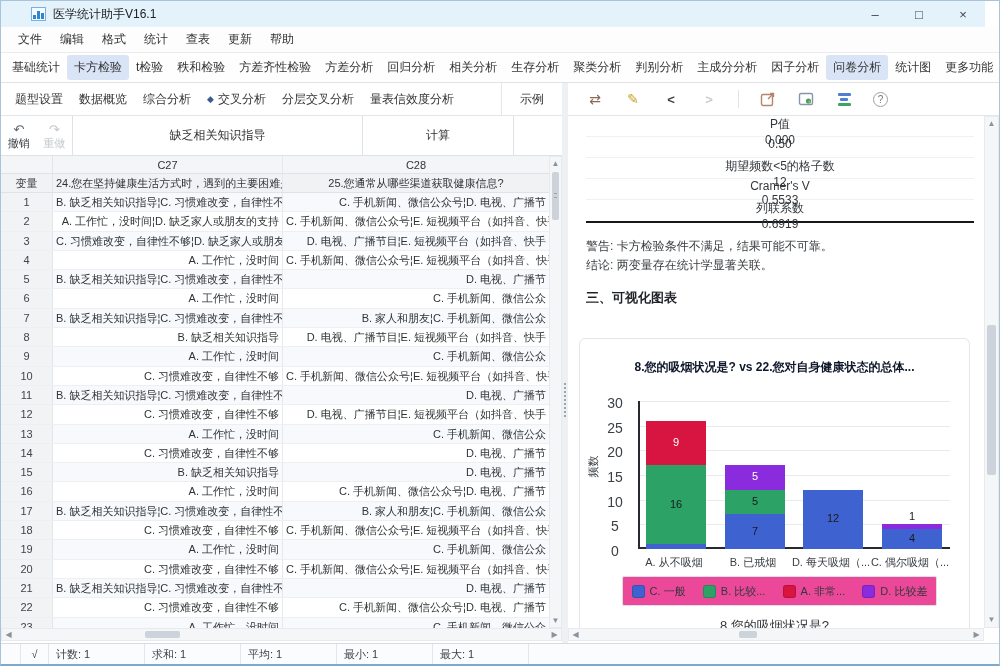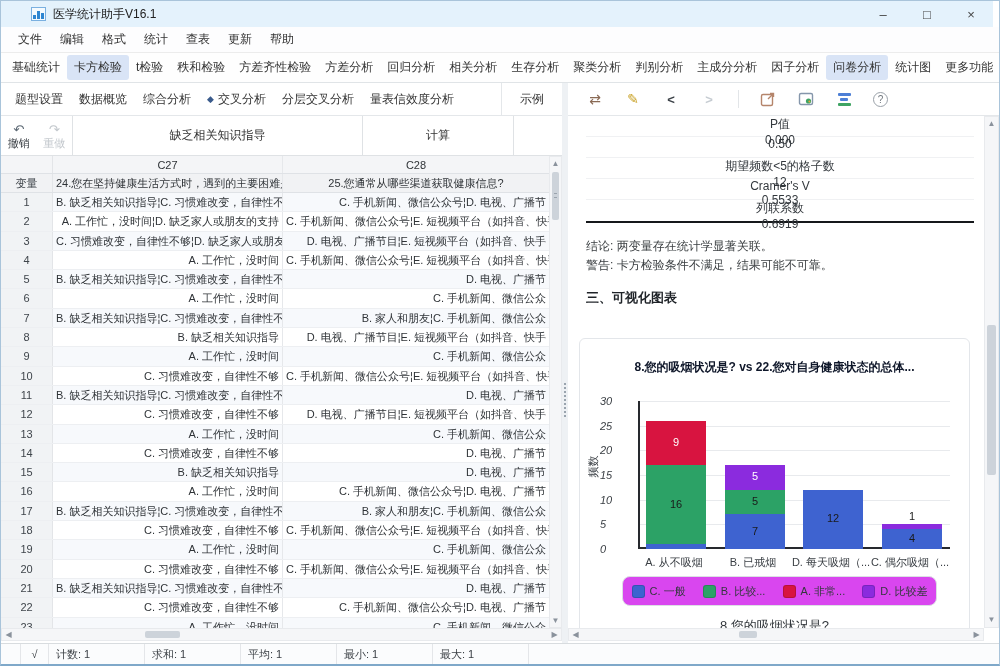--- a/index.html
+++ b/index.html
@@ -1,20 +1,20 @@
 <!DOCTYPE html>
 <html><head>
 <meta charset="utf-8">
 <style>
   html,body{margin:0;padding:0;background:#d7dde3;}
   *{box-sizing:border-box;font-family:"Liberation Sans","DejaVu Sans",sans-serif;}
   .window{position:relative;width:1000px;height:666px;background:#fff;border:1px solid #a9c4da;border-bottom:2px solid #7fa8c9;overflow:hidden;}
 
   
-  .titlebar{position:absolute;top:0;left:0;right:6px;height:26px;background:#e4f2fc;display:flex;align-items:center;}
+  .titlebar{position:absolute;top:0;left:0;right:14px;height:26px;background:#e4f2fc;display:flex;align-items:center;}
   .app-icon{margin-left:30px;width:15px;height:14px;display:flex;align-items:flex-end;gap:1px;border:1px solid #7ab0e0;background:#f4fafe;padding:1px;}
   .app-icon i{display:block;width:3px;background:#2e86d1;}
   .title-text{margin-left:7px;font-size:12px;color:#222;}
   .win-controls{margin-left:auto;display:flex;height:100%;}
   .win-btn{width:44px;height:100%;display:flex;align-items:center;justify-content:center;font-size:13px;color:#444;}
 
   
   .menubar{position:absolute;top:26px;left:0;right:0;height:26px;background:#fdfdfe;border-bottom:1px solid #ececec;display:flex;align-items:center;padding-left:8px;}
   .menu-item{font-size:12px;color:#333;padding:3px 9px;cursor:default;}
 
@@ -103,26 +103,26 @@
   .stats-label{width:50%;text-align:center;}
   .stats-value{width:50%;text-align:center;}
   .conclusion{margin:14px 10px 0 18px;font-size:12px;color:#3c4043;line-height:19px;}
   .section-title{margin:14px 10px 0 18px;font-size:13px;font-weight:bold;color:#1f2328;}
 
   
   .chart-card{position:relative;margin:31px 14px 0 11px;height:310px;border:1px solid #e3e6ea;border-radius:6px;background:#fff;}
   .chart-title{position:absolute;top:20px;left:0;right:0;text-align:center;font-size:12px;font-weight:bold;color:#0f172a;}
   .plot{position:absolute;left:58px;top:62px;width:312px;height:148px;border-left:2px solid #26292e;border-bottom:2px solid #26292e;}
   .gridline{position:absolute;left:0;right:0;height:1px;background:#e8eaed;}
-  .ytick{position:absolute;width:30px;text-align:left;font-size:11px;color:#3a3f44;font-style:italic;}
+  .ytick{position:absolute;width:30px;text-align:center;font-size:14px;color:#3a3f44;}
   .ylab{position:absolute;left:2px;top:120px;font-size:11px;color:#3a3f44;transform:rotate(-90deg);transform-origin:center;}
   .seg{position:absolute;}
   .seg span{position:absolute;left:0;right:0;text-align:center;font-size:11px;}
   .xtick{position:absolute;top:216px;width:90px;text-align:center;font-size:11px;color:#3a3f44;white-space:nowrap;overflow:hidden;}
-  .legend{position:absolute;top:237px;left:42px;right:32px;height:30px;border:1px solid #dcdfe4;border-radius:8px;display:flex;align-items:center;justify-content:space-around;background:#d946ef;}
+  .legend{position:absolute;top:237px;left:42px;right:32px;height:30px;border:1px solid #dcdfe4;border-radius:2px;display:flex;align-items:center;justify-content:space-around;background:#ec4899;}
   .legend-item{display:flex;align-items:center;gap:5px;font-size:11px;color:#33383d;}
   .legend-swatch{width:13px;height:13px;border-radius:3px;border:1px solid rgba(0,0,0,.15);}
   .xtitle{position:absolute;top:278px;left:0;right:0;text-align:center;font-size:13px;color:#33383d;}
 
   
   .statusbar{position:absolute;left:0;right:0;bottom:0;height:21px;background:#fbfcfd;border-top:1px solid #d8dcdf;display:flex;align-items:stretch;font-size:11px;color:#3a3f44;}
   .st-spacer{width:20px;border-right:1px solid #e4e6e9;}
   .st-check{width:28px;display:flex;align-items:center;justify-content:center;border-right:1px solid #e4e6e9;}
   .st-cell{width:96px;display:flex;align-items:center;padding-left:7px;border-right:1px solid #e4e6e9;}
 </style>
@@ -408,22 +408,22 @@
           <div class="stats-row">
             <div class="stats-label">Cramer's V</div>
             <div class="stats-value">0.5533</div>
           </div>
           <div class="stats-row">
             <div class="stats-label">列联系数</div>
             <div class="stats-value">0.6919</div>
           </div>
         </div>
       <div class="conclusion">
+        <div>警告: 卡方检验条件不满足，结果可能不可靠。</div>
         <div>结论: 两变量存在统计学显著关联。</div>
-        <div>警告: 卡方检验条件不满足，结果可能不可靠。</div>
       </div>
       <div class="section-title">三、可视化图表</div>
 
       <div class="chart-card">
         <div class="chart-title">8.您的吸烟状况是? vs 22.您对自身健康状态的总体...</div>
         <div class="ylab">频数</div>
         <div id="chart-yticks">
             <div class="ytick" style="left: 20px; top: 204px;">0</div>
             <div class="ytick" style="left: 20px; top: 179.333px;">5</div>
             <div class="ytick" style="left: 20px; top: 154.667px;">10</div>

